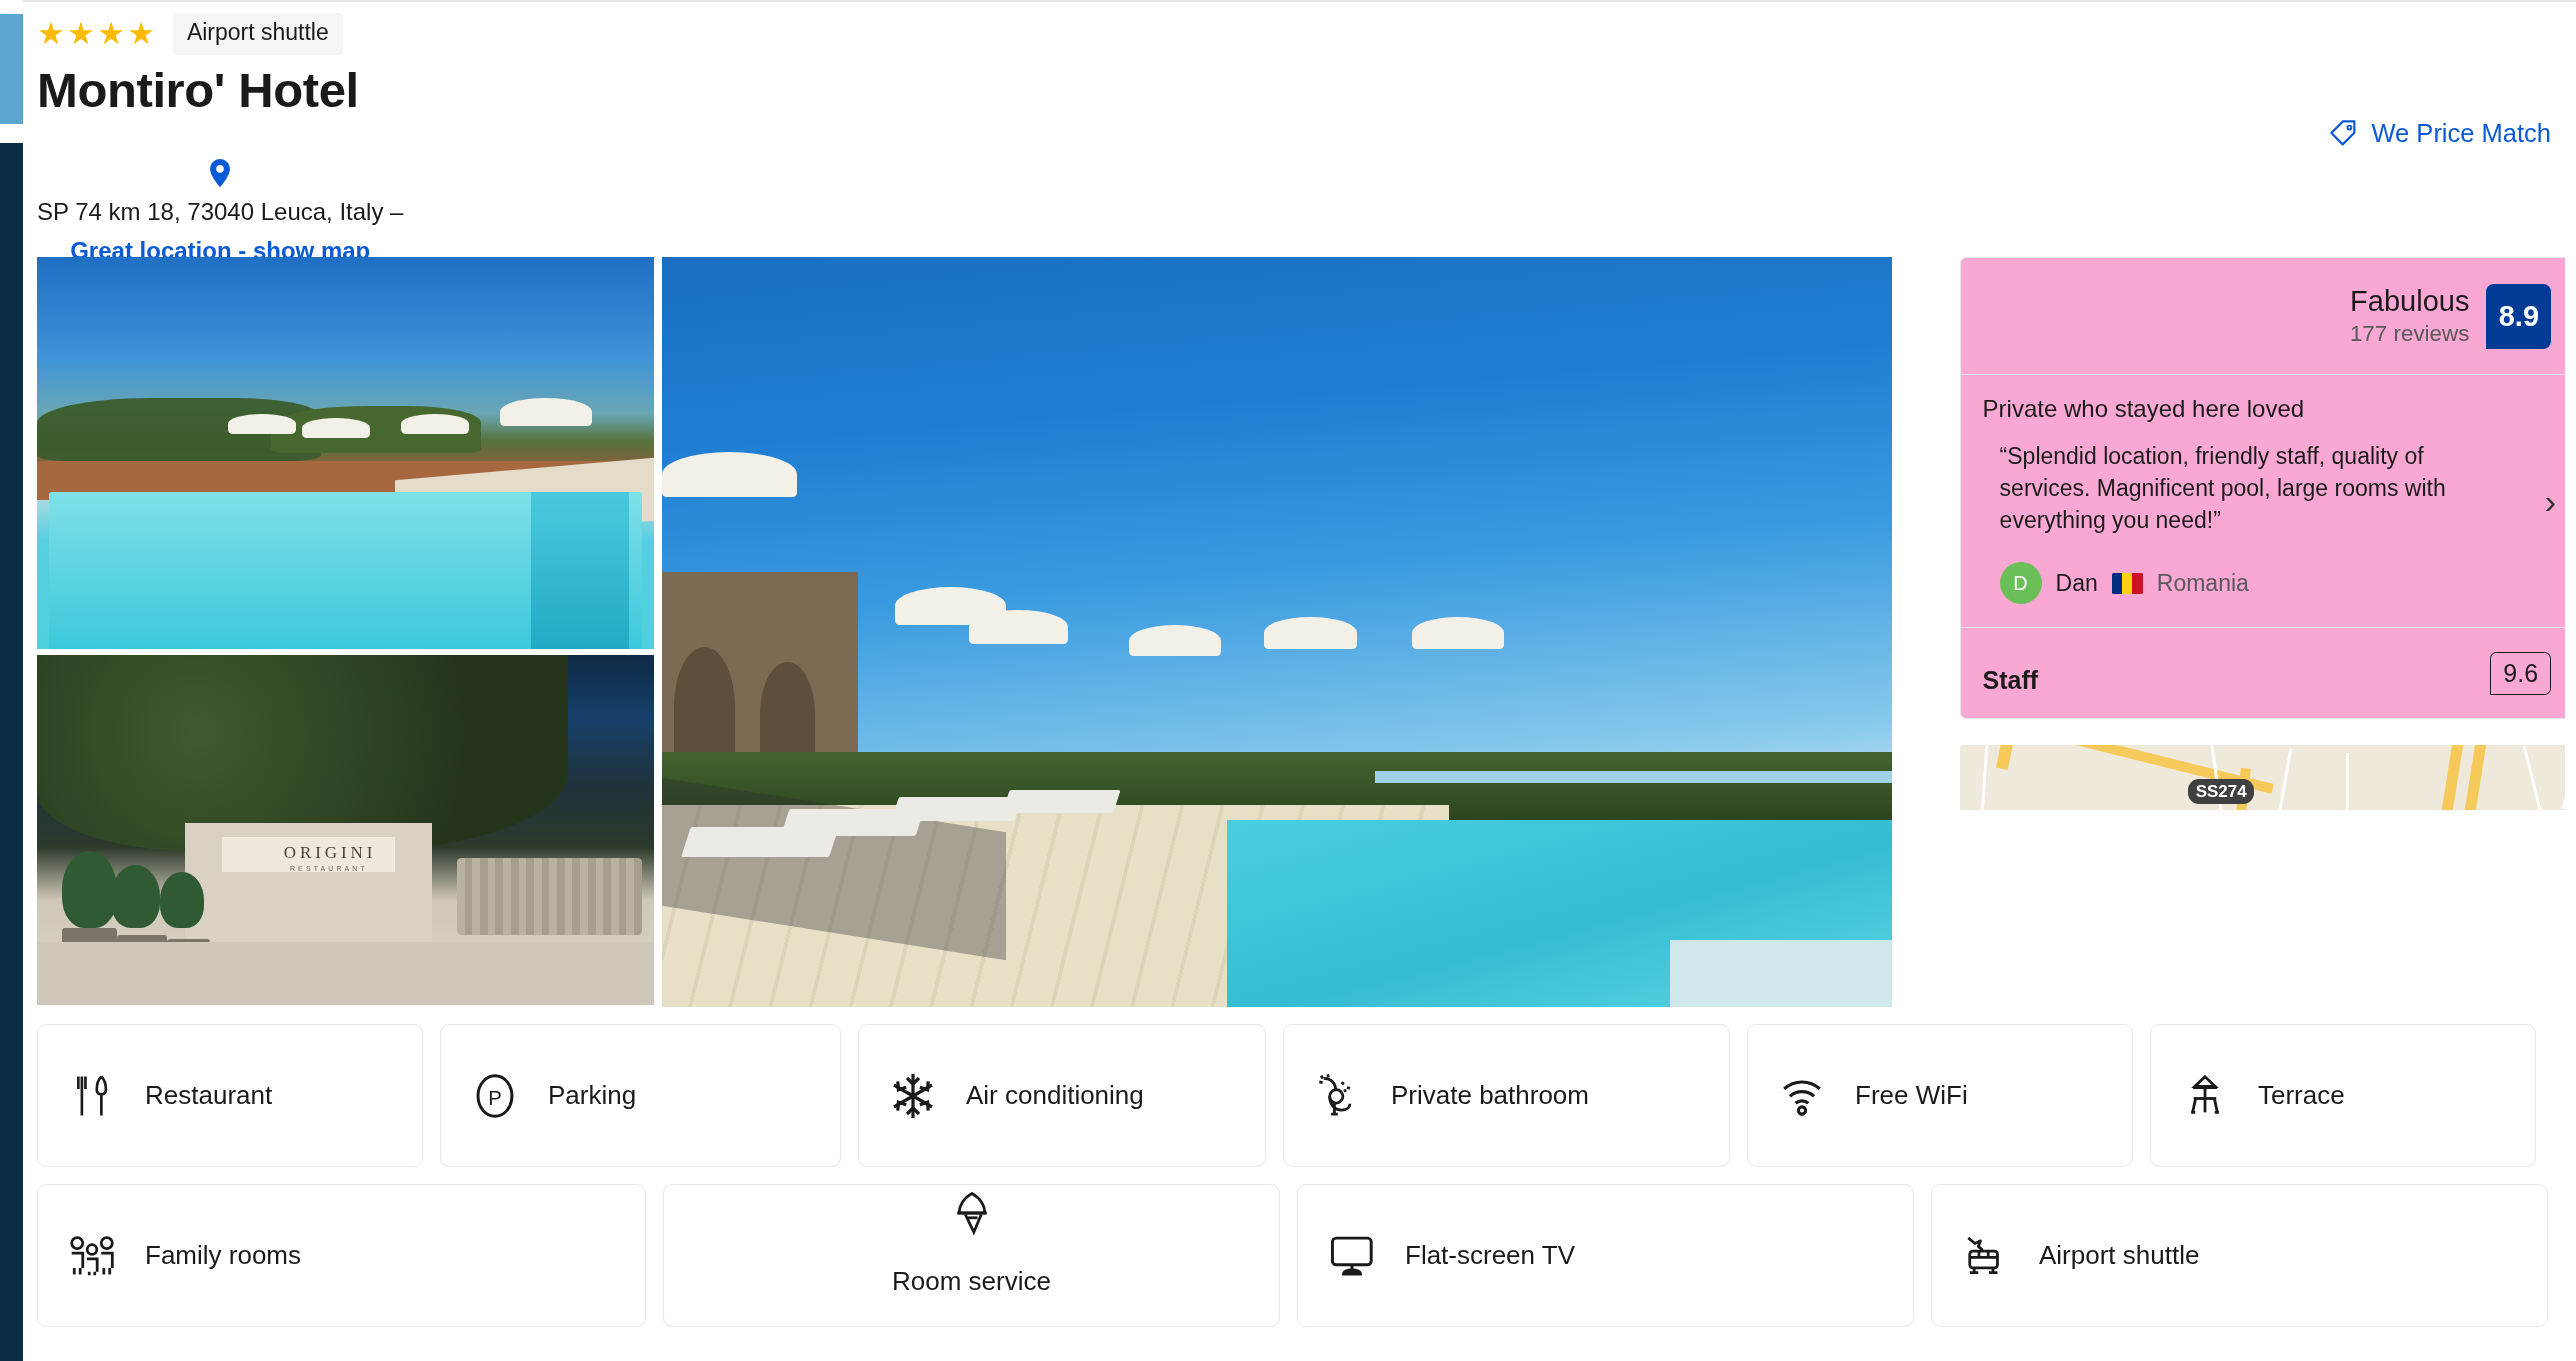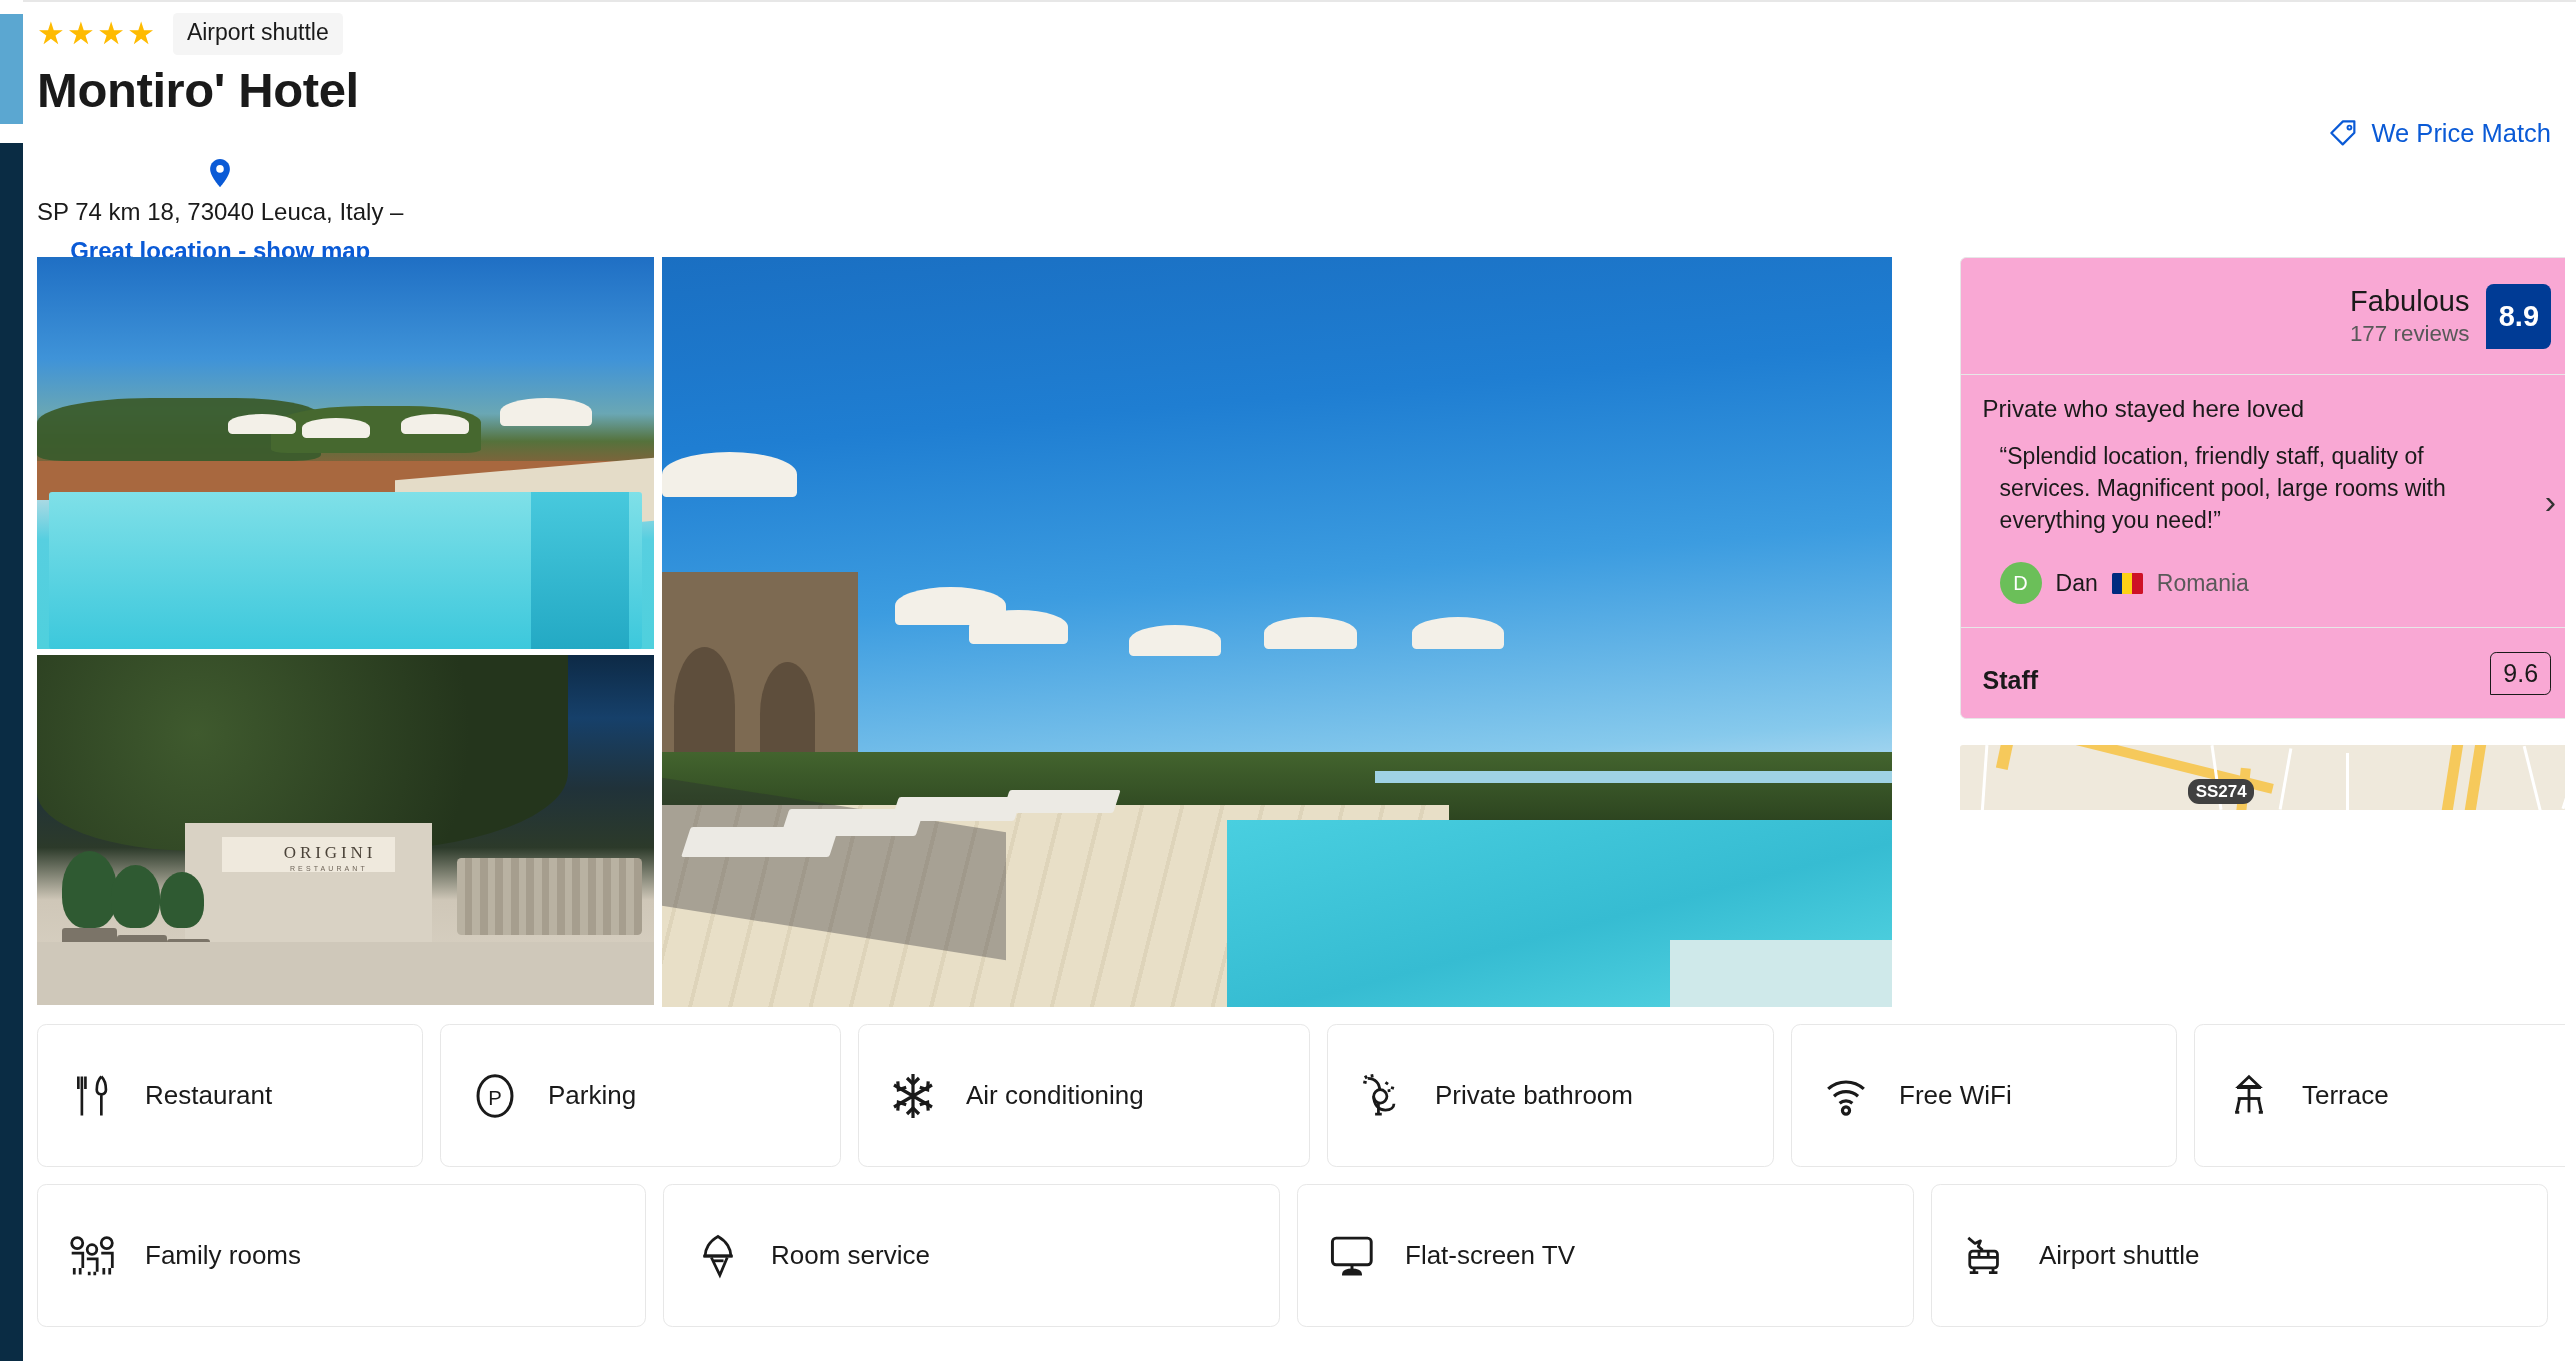--- a/index.html
+++ b/index.html
@@ -203,23 +203,23 @@
   
   #amenities { position:absolute; left:14px; top: 1022px; width:2537px; }
   .amen-row { display:flex; gap:17px; margin-bottom:17px; }
   .amen {
     border:0.8px solid #e7e7e7; border-radius:9.3px; background:#fff;
     height:143px; display:flex; align-items:center; gap:25px;
     padding: 0 26px; flex: 0 0 auto;
   }
   .amen-ico { width:56px; height:56px; flex:0 0 56px; display:flex; align-items:center; justify-content:center; }
   .amen-lbl { font-size:26px; color:#1a1a1a; white-space:nowrap; }
-  .r1 .a0 { width:386px; } .r1 .a1 { width:401px; } .r1 .a2 { width:452px; }
+  .r1 .a0 { width:386px; } .r1 .a1 { width:401px; } .r1 .a2 { width:408px; }
   .r1 .a3 { width:447px; } .r1 .a4 { width:386px; } .r1 .a5 { width:386px; }
-  .r2 .a0 { width:609px; } .r2 .a1 { width:617px; } .r2 .a2 { width:617px; } .r2 .a3 { width:617px; }
+  .r2 .a0 { width:609px; } .r2 .a1 { width:617px;flex-direction:column; } .r2 .a2 { width:617px; } .r2 .a3 { width:617px; }
   svg { display:block; }
 </style>
 </head>
 <body>
 
 <div id="edge-light"></div>
 <div id="edge-dark"></div>
 <div id="top-hairline"></div>
 
 <div id="page">

